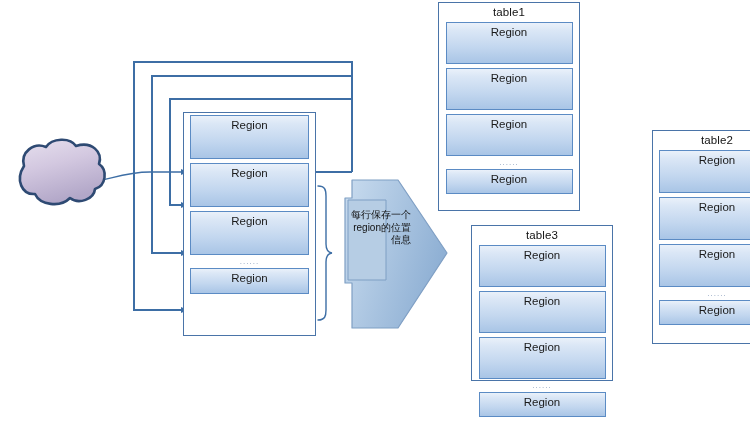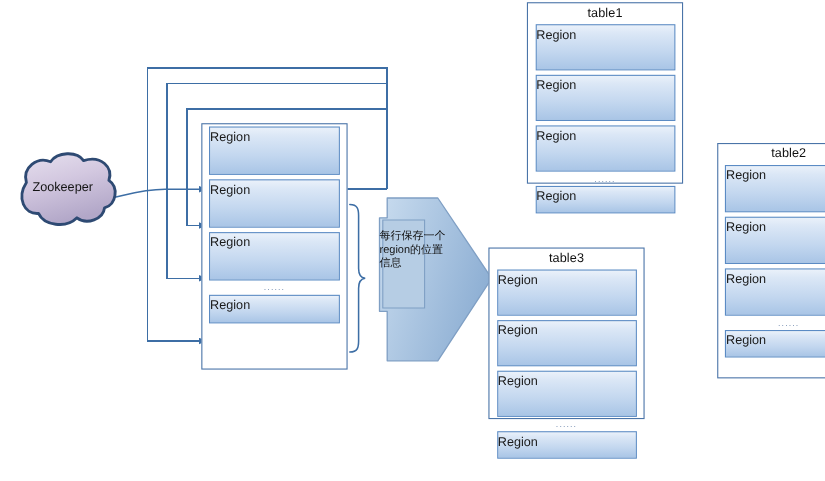--- a/index.html
+++ b/index.html
@@ -29,20 +29,21 @@
     letter-spacing:.1px;
   }
 
   
   .region{
     position:relative;
     margin:0 auto;
     box-sizing:border-box;
     border:1px solid #5b8bc4;
     background:linear-gradient(to bottom,#eaf1fa 0%,#dbe7f6 18%,#c3d7ef 60%,#a9c5e6 100%);
+    text-align:center;
     color:#1a1a1a;
     font-size:11.5px;
     line-height:13px;
     padding-top:3px;
     box-shadow:0 0 0 0 rgba(0,0,0,0);
   }
   .ell{
     text-align:center;
     color:#7d94b5;
     font-size:8px;
@@ -58,21 +59,21 @@
     font-size:11.5px;color:#141414;z-index:3;
   }
 
   
   #meta-box{left:183px;top:112px;width:133px;height:224px;}
 
   
   #callout{position:absolute;left:337px;top:176px;width:112px;height:152px;}
   #callout .ctext{
     position:absolute;left:8px;top:33px;width:66px;
-    text-align:left;font-size:10px;line-height:12.5px;color:#111111;
+    text-align:right;font-size:10px;line-height:12.5px;color:#111111;
     z-index:4;
   }
 
   svg.lay{position:absolute;left:0;top:0;width:750px;height:437px;pointer-events:none;}
 </style>
 </head>
 <body>
 
 <div id="stage">
 
@@ -127,23 +128,20 @@
     </g>
 
     <g>
       <path d="M352,328 L352,283 L345,283 L345,198 L352,198 L352,180
                L398,180 L447,253 L398,328 L352,328 Z" fill="url(#arrg2)" stroke="#7f9fc4" stroke-width="1.2" stroke-linejoin="round"></path>
       <path d="M348,200 L386,200 L386,280 L348,280 Z" fill="#b6cde4" stroke="none"></path>
       <path d="M348,200 L386,200 L386,280 L348,280 Z" fill="none" stroke="#7f9fc4" stroke-width="1"></path>
     </g>
   </svg>
 
-  <div id="zk">
-    <div class="zklabel">Zookeeper</div>
-  </div>
 
   <div id="callout">
     <div class="ctext">
       <div>每行保存一个</div>
       <div>region的位置</div>
       <div>信息</div>
     </div>
   </div>
 
   <div class="tbl-box" id="meta-box">
@@ -152,30 +150,30 @@
 
     <div class="region" style="width:119px;height:44px;margin-top:4px;">Region</div>
 
     <div class="region" style="width:119px;height:44px;margin-top:4px;">Region</div>
 
     <div class="ell" style="margin-top:3px;">......</div>
 
     <div class="region" style="width:119px;height:26px;margin-top:1px;">Region</div>
   </div>
 
-  <div class="tbl-box" style="left:479px;top:2px;width:142px;height:165px;">
+  <div class="tbl-box" style="left:438px;top:2px;width:142px;height:209px;">
     <div class="tbl-title">table1</div>
     <div class="region" style="width:127px;height:42px;margin-top:2px;">Region</div>
     <div class="region" style="width:127px;height:42px;margin-top:4px;">Region</div>
     <div class="region" style="width:127px;height:42px;margin-top:4px;">Region</div>
     <div class="ell" style="margin-top:3px;">......</div>
     <div class="region" style="width:127px;height:25px;margin-top:1px;">Region</div>
   </div>
 
-  <div class="tbl-box" style="left:444px;top:225px;width:142px;height:156px;">
+  <div class="tbl-box" style="left:471px;top:225px;width:142px;height:156px;">
     <div class="tbl-title">table3</div>
     <div class="region" style="width:127px;height:42px;margin-top:2px;">Region</div>
     <div class="region" style="width:127px;height:42px;margin-top:4px;">Region</div>
     <div class="region" style="width:127px;height:42px;margin-top:4px;">Region</div>
     <div class="ell" style="margin-top:3px;">......</div>
     <div class="region" style="width:127px;height:25px;margin-top:1px;">Region</div>
   </div>
 
   <div class="tbl-box" style="left:652px;top:130px;width:130px;height:214px;">
     <div class="tbl-title">table2</div>

